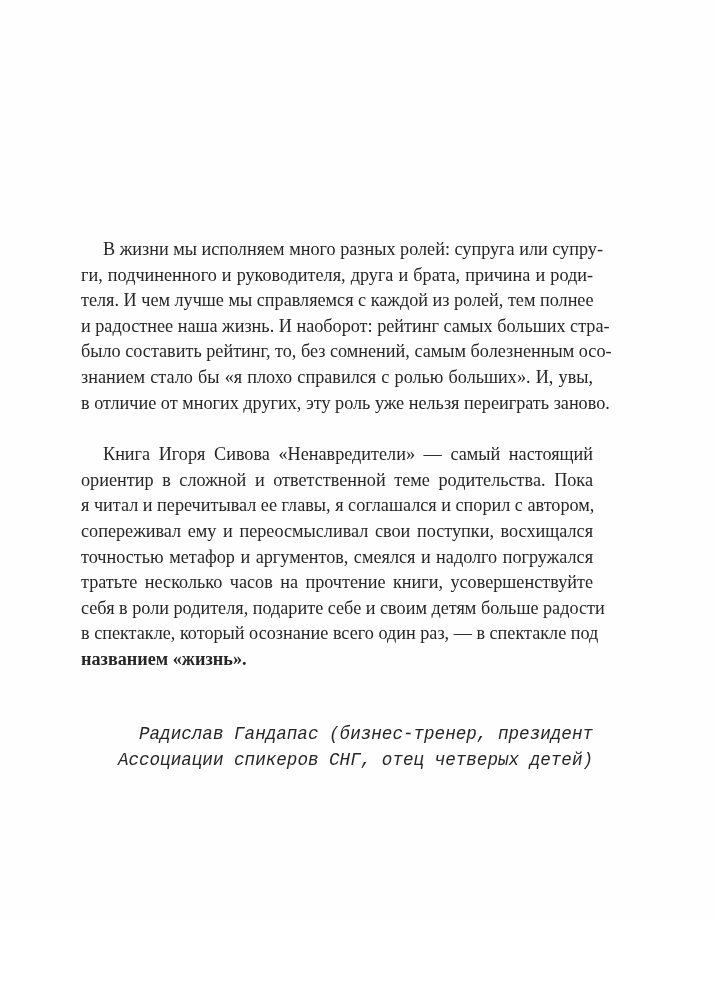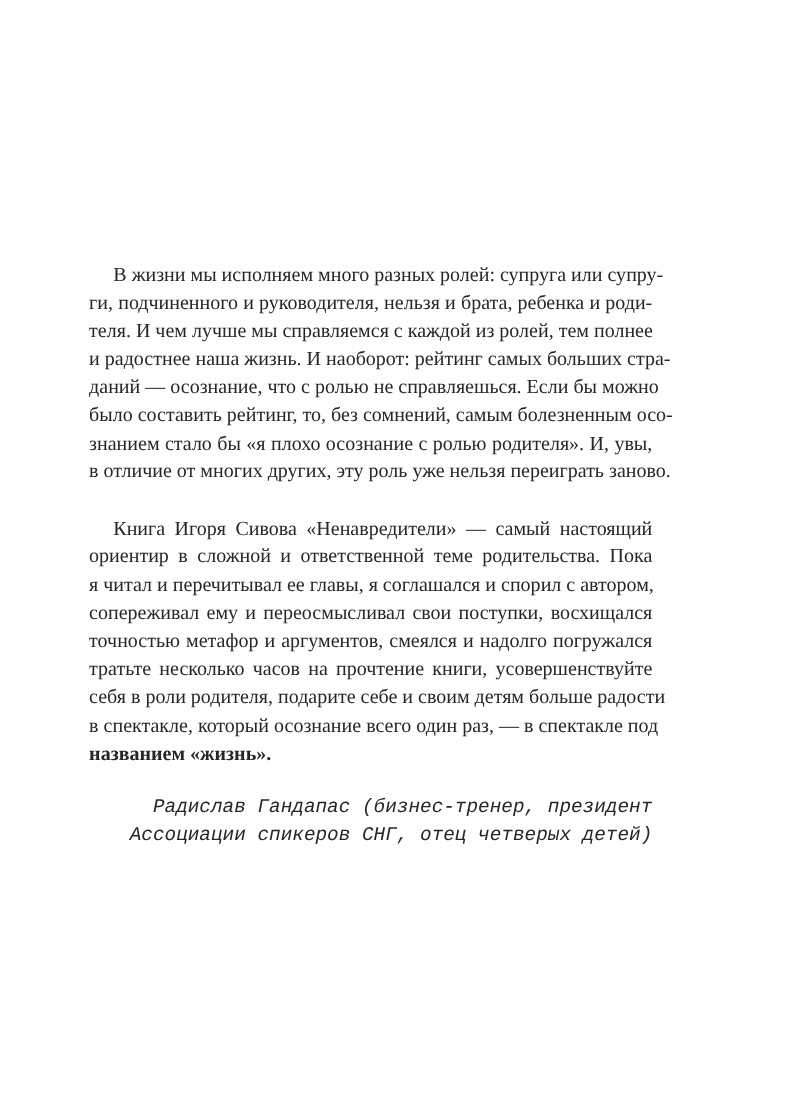--- a/index.html
+++ b/index.html
@@ -41,26 +41,25 @@
   }
   .attribution .line { text-align: right; text-align-last: right; }
 </style>
 </head>
 <body>
 
 <div class="page">
   <div class="text-block">
     <div>
       <span class="line indent">В жизни мы исполняем много разных ролей: супруга или супру-</span>
-      <span class="line">ги, подчиненного и руководителя, нельзя и брата, ребенка и роди-</span>
+      <span class="line">ги, подчиненного и руководителя, друга и брата, причина и роди-</span>
       <span class="line">теля. И чем лучше мы справляемся с каждой из ролей, тем полнее</span>
       <span class="line">и радостнее наша жизнь. И наоборот: рейтинг самых больших стра-</span>
-      <span class="line">даний — осознание, что с ролью не справляешься. Если бы можно</span>
       <span class="line">было составить рейтинг, то, без сомнений, самым болезненным осо-</span>
-      <span class="line">знанием стало бы «я плохо осознание с ролью родителя». И, увы,</span>
+      <span class="line">знанием стало бы «я плохо справился с ролью больших». И, увы,</span>
       <span class="line">в отличие от многих других, эту роль уже нельзя переиграть заново.</span>
     </div>
     <div class="para-gap"></div>
     <div>
       <span class="line indent">Книга Игоря Сивова «Ненавредители» — самый настоящий</span>
       <span class="line">ориентир в сложной и ответственной теме родительства. Пока</span>
       <span class="line">я читал и перечитывал ее главы, я соглашался и спорил с автором,</span>
       <span class="line">сопереживал ему и переосмысливал свои поступки, восхищался</span>
       <span class="line">точностью метафор и аргументов, смеялся и надолго погружался</span>
       <span class="line">тратьте несколько часов на прочтение книги, усовершенствуйте</span>

